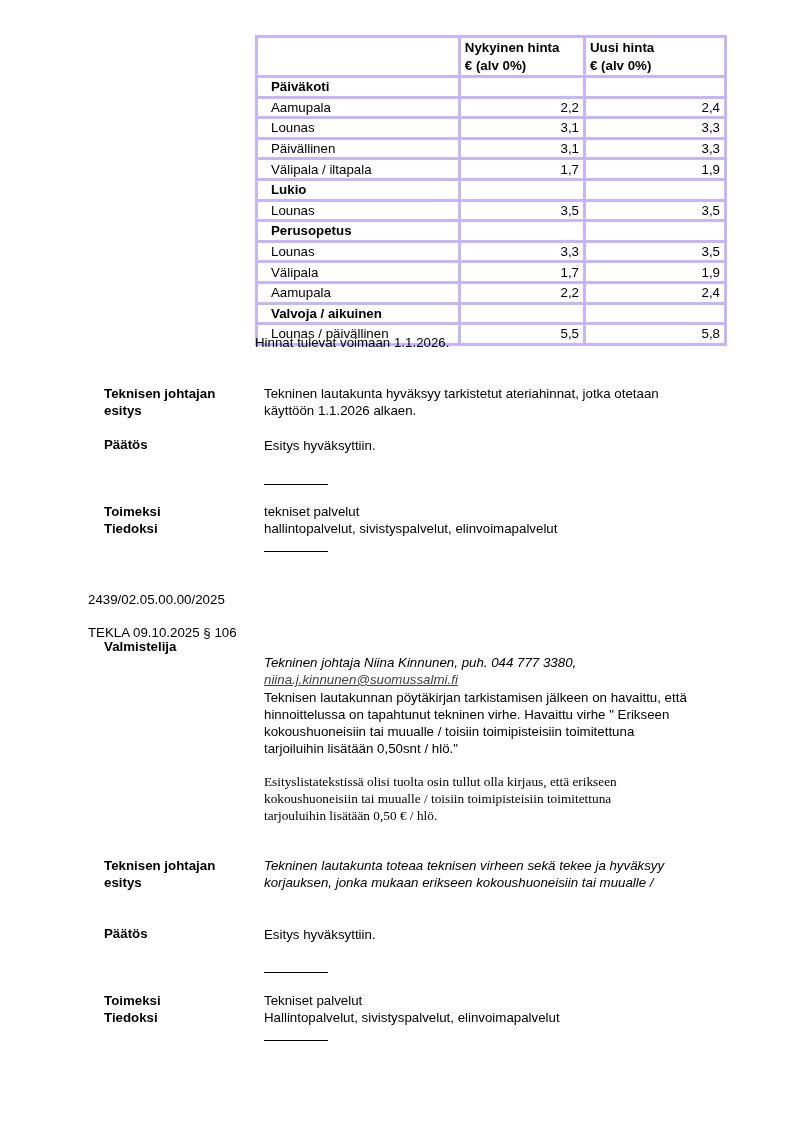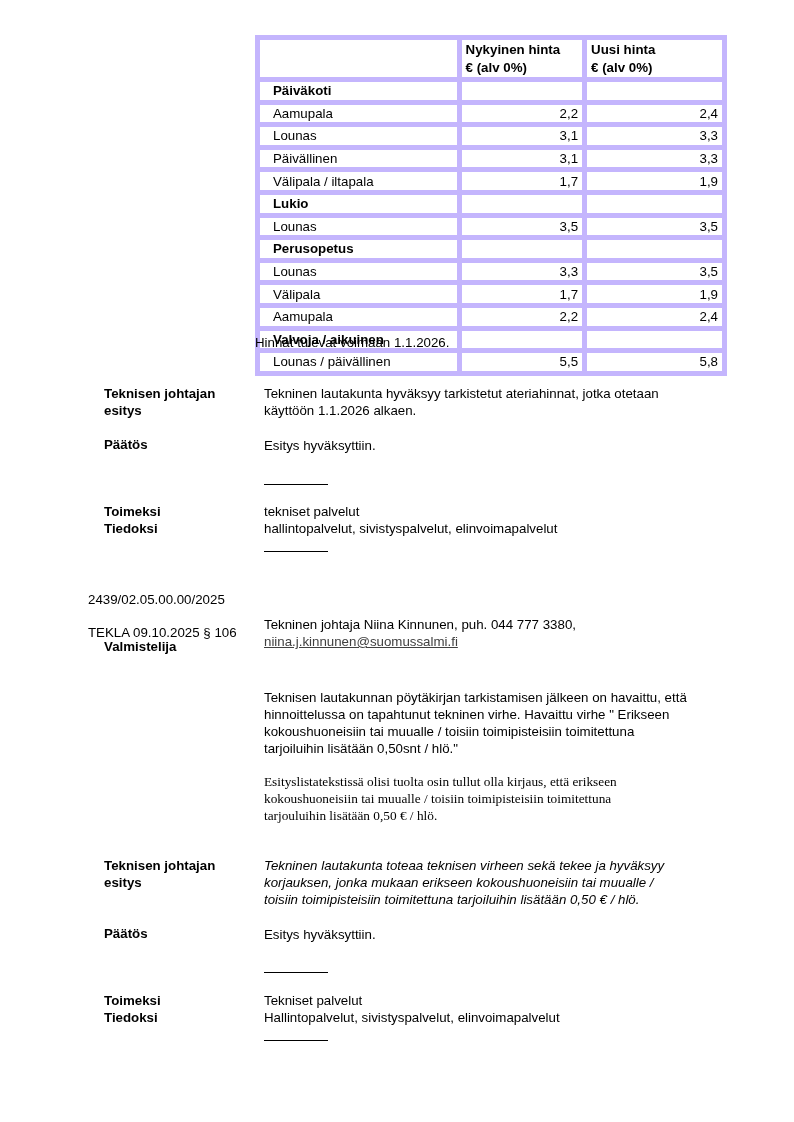--- a/index.html
+++ b/index.html
@@ -5,21 +5,21 @@
   html, body { margin: 0; padding: 0; background: #ffffff; }
   body {
     width: 794px; height: 1122px; position: relative; overflow: hidden;
     font-family: "Liberation Sans", sans-serif; font-size: 13.3px; color: #000;
   }
   .abs { position: absolute; }
   table.prices {
     position: absolute; left: 255px; top: 35px; width: 472px;
     border-collapse: collapse; font-size: 13.3px;
   }
-  table.prices td { border: 5px solid #c4b5fd; padding: 0 4px; height: 17.6px; line-height: 17px; }
+  table.prices td { border: 3px solid #c4b5fd; padding: 0 4px; height: 17.6px; line-height: 17px; }
   table.prices td.c0 { width: 188px; padding-left: 13px; }
   table.prices td.c1 { width: 117px; text-align: right; }
   table.prices td.c2 { width: 135px; text-align: right; }
   table.prices tr.head td { height: 36px; vertical-align: top; text-align: left; font-weight: bold; line-height: 18px; padding-top: 1px; }
   table.prices tr.group td.c0 { font-weight: bold; }
   .label { position: absolute; left: 104px; font-weight: bold; line-height: 17px; }
   .text { position: absolute; left: 264px; line-height: 17px; width: 490px; }
   .plain { position: absolute; left: 88px; line-height: 17px; margin-top: 20px; }
   .rule { position: absolute; left: 264px; width: 64px; height: 0; border-top: 1px solid #000; }
   a.link { color: #404040; text-decoration: underline; }
@@ -132,21 +132,21 @@
 <div class="text" style="top:503px;">tekniset palvelut</div>
 <div class="label" style="top:520px;">Tiedoksi</div>
 <div class="text" style="top:520px;">hallintopalvelut,  sivistyspalvelut, elinvoimapalvelut</div>
 
 <div class="rule" style="top:551px;"></div>
 
 <div class="plain" style="top:571px;">2439/02.05.00.00/2025</div>
 <div class="plain" style="top:604px;">TEKLA 09.10.2025 § 106</div>
 
 <div class="label" style="top:638px;">Valmistelija</div>
-<div class="text" style="top:616px;">
+<div class="text" style="top:654px;font-style:italic;">
   <div>Tekninen johtaja Niina Kinnunen, puh. 044 777 3380,</div>
   <div><a class="link">niina.j.kinnunen@suomussalmi.fi</a></div>
 </div>
 
 <div class="text" style="top:689px;">
   <div>Teknisen lautakunnan pöytäkirjan tarkistamisen jälkeen on havaittu, että</div>
   <div>hinnoittelussa on tapahtunut tekninen virhe. Havaittu virhe " Erikseen</div>
   <div>kokoushuoneisiin tai muualle / toisiin toimipisteisiin toimitettuna</div>
   <div>tarjoiluihin lisätään 0,50snt / hlö."</div>
 </div>
@@ -157,21 +157,20 @@
   <div>tarjouluihin lisätään 0,50 € / hlö.</div>
 </div>
 
 <div class="label" style="top:857px;">
   <div>Teknisen johtajan</div>
   <div>esitys</div>
 </div>
 <div class="text" style="top:857px;font-style:italic;">
   <div>Tekninen lautakunta toteaa teknisen virheen sekä tekee ja hyväksyy</div>
   <div>korjauksen, jonka mukaan erikseen kokoushuoneisiin tai muualle /</div>
-  <div>toisiin toimipisteisiin toimitettuna tarjoiluihin lisätään 0,50 € / hlö.</div>
 </div>
 
 <div class="label" style="top:925px;">Päätös</div>
 <div class="text" style="top:926px;">Esitys hyväksyttiin.</div>
 
 <div class="rule" style="top:972px;"></div>
 
 <div class="label" style="top:992px;">Toimeksi</div>
 <div class="text" style="top:992px;">Tekniset palvelut</div>
 <div class="label" style="top:1009px;">Tiedoksi</div>

